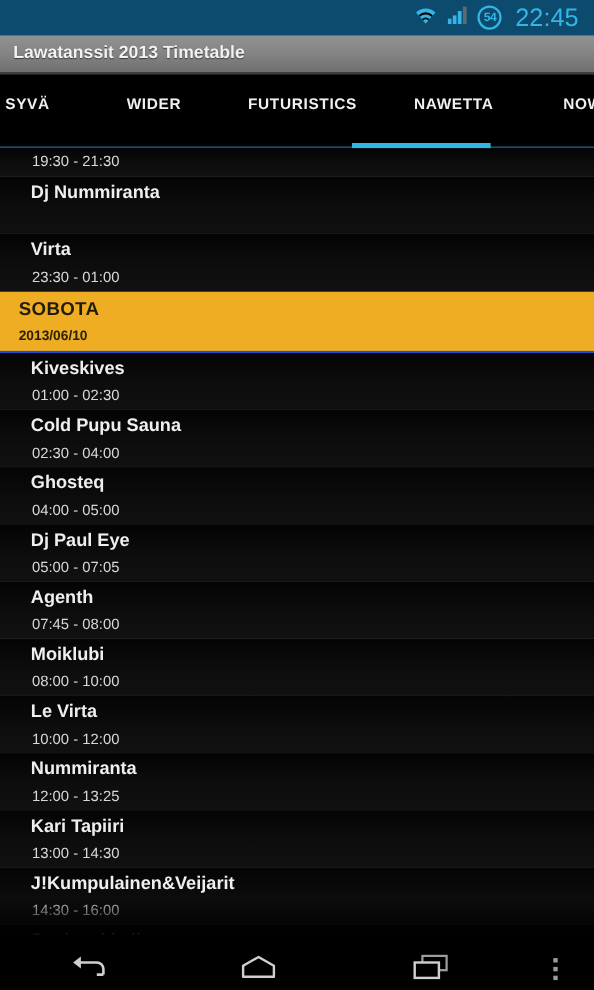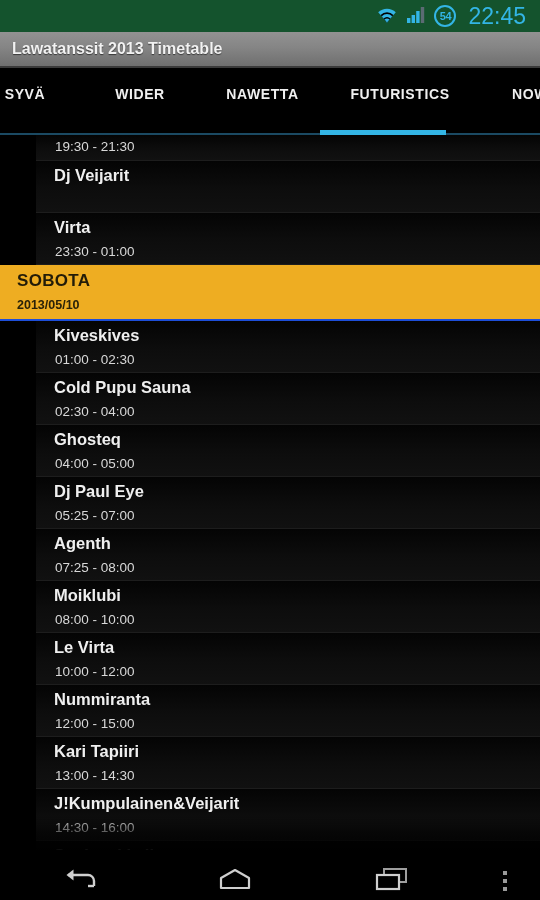--- a/index.html
+++ b/index.html
@@ -7,21 +7,21 @@
     width:540px; height:900px;
     background:#000;
     font-family:"Liberation Sans", sans-serif;
     overflow:hidden;
   }
 
   
   .statusbar {
     position:relative;
     height:32px;
-    background:#14532d;
+    background:#0c4a6e;
     display:flex;
     align-items:center;
     justify-content:flex-end;
     padding-right:14px;
   }
   .status-icons { display:flex; align-items:center; gap:9px; }
   .wifi-icon { display:block; }
   .signal-icon { display:block; }
   .battery-badge {
     width:22px; height:22px; border-radius:50%;
@@ -106,23 +106,22 @@
     background:#000;
     overflow:hidden;
   }
   .list { position:relative; }
 
   .row {
     position:relative;
     height:52px;
     background:linear-gradient(to bottom,#040404 0%,#0d0d0d 55%,#111111 100%);
     border-bottom:1px solid #1d1d1d;
-    padding-left:18px;
-    overflow:hidden;
-    margin-left:36px;
+    padding-left:28px;
+    overflow:hidden;
   }
   .row.clipped-top { height:26px; }
   .row-title {
     color:#efefef;
     font-size:16.5px;
     font-weight:bold;
     line-height:27px;
     padding-top:1px;
     white-space:nowrap;
   }
@@ -211,87 +210,87 @@
 </div>
 
 <div class="titlebar">
   <span class="titlebar-text">Lawatanssit 2013 Timetable</span>
 </div>
 
 <div class="tabbar">
   <div class="tabstrip">
     <div class="tab t0">SYVÄ</div>
     <div class="tab t1">WIDER</div>
+    <div class="tab t2">FUTURISTICS</div>
     <div class="tab t3">NAWETTA</div>
-    <div class="tab t2">FUTURISTICS</div>
     <div class="tab t4">NOW</div>
   </div>
   <div class="tab-underline-base"></div>
   <div class="tab-underline-active"></div>
 </div>
 
 <div class="listwrap">
   <div class="list">
 
     <div class="row clipped-top">
       <div class="row-time">19:30 - 21:30</div>
     </div>
 
     <div class="row">
-      <div class="row-title">Dj Veijarit</div>
+      <div class="row-title">Dj Nummiranta</div>
     </div>
 
     <div class="row">
       <div class="row-title">Virta</div>
       <div class="row-time">23:30 - 01:00</div>
     </div>
 
     <div class="dayheader">
       <div class="day-name">SOBOTA</div>
-      <div class="day-date">2013/05/10</div>
+      <div class="day-date">2013/06/10</div>
     </div>
 
     <div class="row">
       <div class="row-title">Kiveskives</div>
       <div class="row-time">01:00 - 02:30</div>
     </div>
 
     <div class="row">
       <div class="row-title">Cold Pupu Sauna</div>
       <div class="row-time">02:30 - 04:00</div>
     </div>
 
     <div class="row">
       <div class="row-title">Ghosteq</div>
       <div class="row-time">04:00 - 05:00</div>
     </div>
 
     <div class="row">
       <div class="row-title">Dj Paul Eye</div>
-      <div class="row-time">05:25 - 07:00</div>
+      <div class="row-time">05:00 - 07:05</div>
     </div>
 
     <div class="row">
       <div class="row-title">Agenth</div>
-      <div class="row-time">07:25 - 08:00</div>
+      <div class="row-time">07:45 - 08:00</div>
     </div>
 
     <div class="row">
       <div class="row-title">Moiklubi</div>
       <div class="row-time">08:00 - 10:00</div>
     </div>
 
     <div class="row">
       <div class="row-title">Le Virta</div>
       <div class="row-time">10:00 - 12:00</div>
     </div>
 
     <div class="row">
       <div class="row-title">Nummiranta</div>
-      <div class="row-time">12:00 - 15:00</div>
+      <div class="row-time">12:00 - 13:25</div>
     </div>
 
     <div class="row">
       <div class="row-title">Kari Tapiiri</div>
       <div class="row-time">13:00 - 14:30</div>
     </div>
 
     <div class="row">
       <div class="row-title">J!Kumpulainen&amp;Veijarit</div>
       <div class="row-time">14:30 - 16:00</div>

